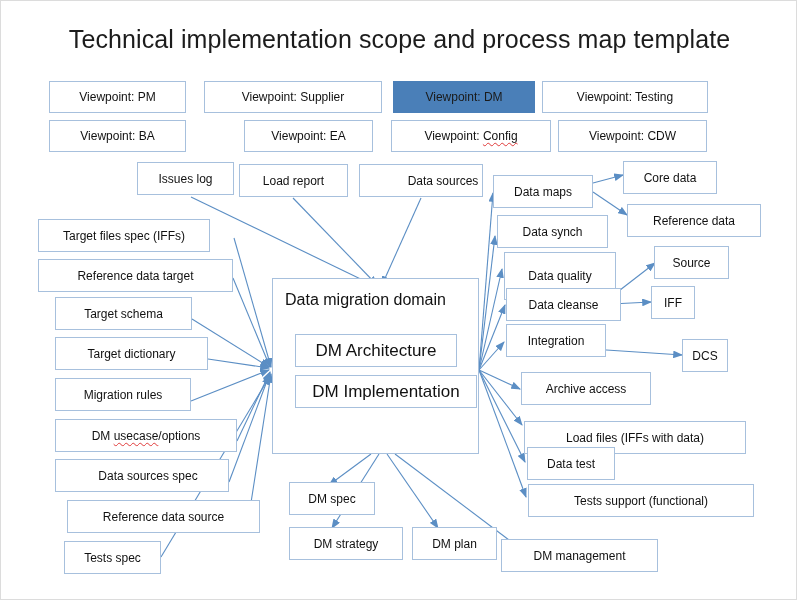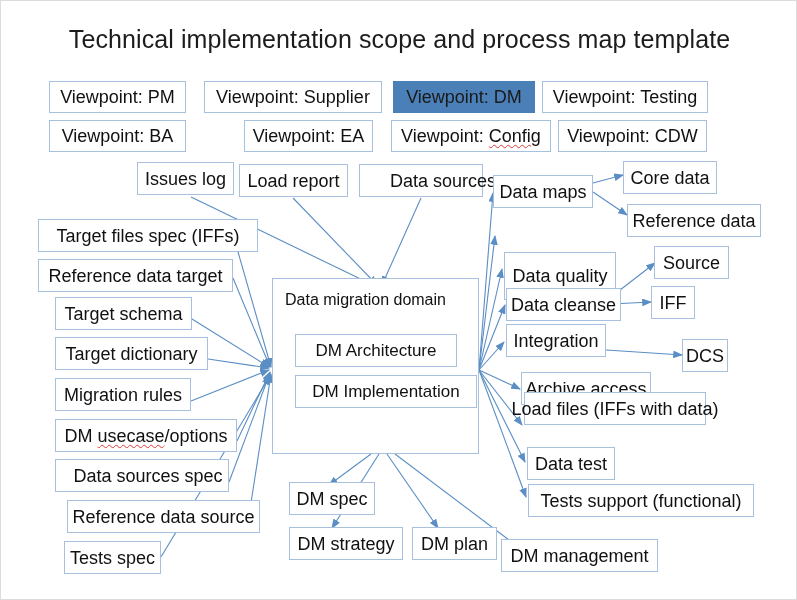--- a/index.html
+++ b/index.html
@@ -1,21 +1,21 @@
 <!DOCTYPE html>
 <html><head>
 <meta charset="utf-8">
 <style>
   html,body{margin:0;padding:0;background:#ffffff;}
   body{width:797px;height:600px;font-family:"Liberation Sans",sans-serif;overflow:hidden;}
   #slide{position:relative;width:797px;height:600px;box-sizing:border-box;background:#fff;border:1px solid #dcdcdc;}
   #canvas{position:absolute;inset:0;}
   svg.links{position:absolute;left:0;top:0;width:797px;height:600px;pointer-events:none;}
   .title{position:absolute;left:0;top:24px;width:797px;text-align:center;font-size:25px;color:#1c1c1c;letter-spacing:.1px;white-space:nowrap;}
-  .node{position:absolute;box-sizing:border-box;border:1px solid #a7c0dd;background:#ffffff;color:#111;display:flex;align-items:center;justify-content:center;font-size:18px;line-height:1;white-space:nowrap;z-index:3;}
+  .node{position:absolute;box-sizing:border-box;border:1px solid #a7c0dd;background:#ffffff;color:#111;display:flex;align-items:center;justify-content:center;font-size:12px;line-height:1;white-space:nowrap;z-index:3;}
   .node.sel{background:#4a7fb8;border-color:#4a7fb8;color:#1a1a1a;}
   .node.big{font-size:17px;}
   .domain{position:absolute;box-sizing:border-box;border:1px solid #a7c0dd;background:#fff;z-index:2;}
   .domain .dlabel{position:absolute;left:12px;top:12px;font-size:16px;color:#111;white-space:nowrap;}
   .squig{text-decoration:underline;text-decoration-style:wavy;text-decoration-color:#e03b3b;text-decoration-thickness:1px;text-underline-offset:2px;}
 </style>
 </head>
 <body>
 
 <div id="slide">
@@ -97,21 +97,21 @@
     <div class="node" style="left:136px;top:161px;width:97px;height:33px;">
         <span>Issues log</span>
       </div>
     <div class="node" style="left:238px;top:163px;width:109px;height:33px;">
         <span>Load report</span>
       </div>
     <div class="node" style="left:358px;top:163px;width:124px;height:33px;padding-left:44px;">
         <span>Data sources</span>
       </div>
 
-    <div class="node" style="left:37px;top:218px;width:220px;height:33px;">
+    <div class="node" style="left:37px;top:218px;width:172px;height:33px;">
         <span>Target files spec (IFFs)</span>
       </div>
     <div class="node" style="left:37px;top:258px;width:195px;height:33px;">
         <span>Reference data target</span>
       </div>
     <div class="node" style="left:54px;top:296px;width:137px;height:33px;">
         <span>Target schema</span>
       </div>
     <div class="node" style="left:54px;top:336px;width:153px;height:33px;align-items:center;">
         <span>Target dictionary</span>
@@ -138,33 +138,36 @@
           <span>DM Architecture</span>
         </div>
       <div class="node big" style="left:22px;top:96px;width:182px;height:33px;">
           <span>DM Implementation</span>
         </div>
     </div>
 
     <div class="node" style="left:492px;top:174px;width:100px;height:33px;">
         <span>Data maps</span>
       </div>
+    <div class="node" style="left:496px;top:214px;width:111px;height:33px;">
+        <span>Data synch</span>
+      </div>
     <div class="node" style="left:503px;top:251px;width:112px;height:48px;">
         <span>Data quality</span>
       </div>
     <div class="node" style="left:505px;top:287px;width:115px;height:33px;">
         <span>Data cleanse</span>
       </div>
     <div class="node" style="left:505px;top:323px;width:100px;height:33px;">
         <span>Integration</span>
       </div>
     <div class="node" style="left:520px;top:371px;width:130px;height:33px;">
         <span>Archive access</span>
       </div>
-    <div class="node" style="left:523px;top:391px;width:182px;height:33px;justify-content:center;">
+    <div class="node" style="left:523px;top:420px;width:222px;height:33px;justify-content:center;">
         <span>Load files (IFFs with data)</span>
       </div>
     <div class="node" style="left:526px;top:446px;width:88px;height:33px;">
         <span>Data test</span>
       </div>
     <div class="node" style="left:527px;top:483px;width:226px;height:33px;">
         <span>Tests support (functional)</span>
       </div>
 
     <div class="node" style="left:622px;top:160px;width:94px;height:33px;">

